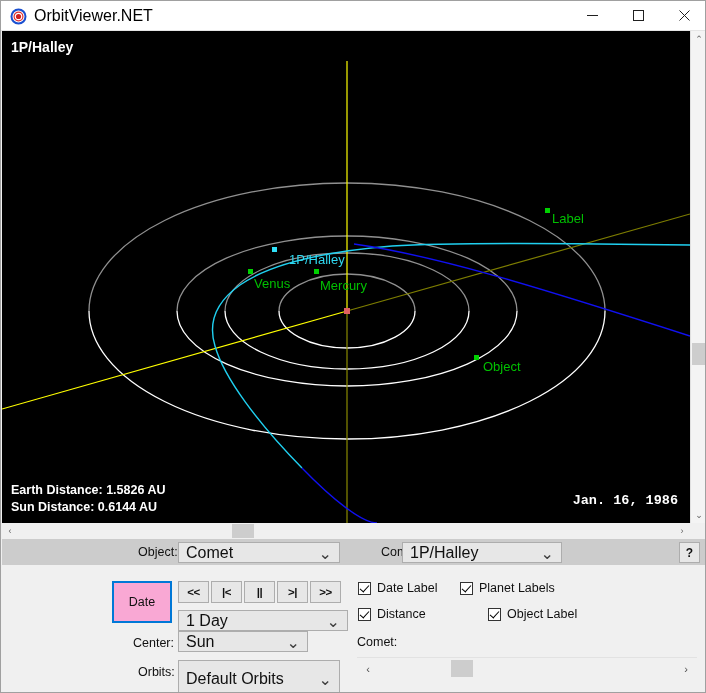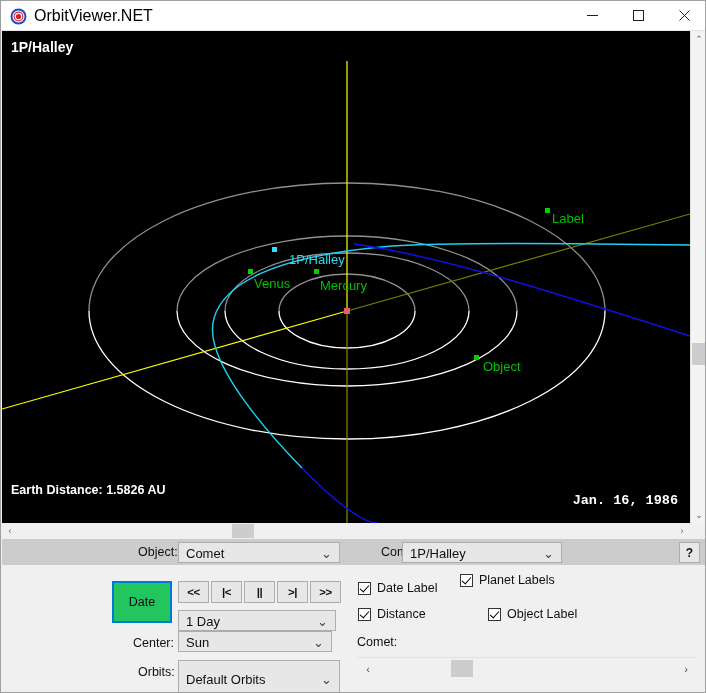--- a/index.html
+++ b/index.html
@@ -130,21 +130,21 @@
   .f-label {
     position: absolute;
     font-size: 12.5px; color: #101010;
     line-height: 16px;
     white-space: nowrap;
   }
   .combo {
     position: absolute;
     background: #e7e7e7;
     border: 1px solid #adadad;
-    font-size: 13px;
+    font-size: 16px;
     color: #101010;
   }
   .combo .cval {
     position: absolute; left: 7px; top: 50%;
     transform: translateY(-50%);
     white-space: nowrap;
   }
   .combo .carrow {
     position: absolute; right: 7px; top: 50%;
     transform: translateY(-50%);
@@ -161,44 +161,44 @@
     background: #e7e7e7; border: 1px solid #adadad;
     font-size: 12px; font-weight: bold; color: #101010;
     display: flex; align-items: center; justify-content: center;
     padding: 0; cursor: default;
     font-family: "Liberation Sans", sans-serif;
   }
 
   #btn-date {
     position: absolute; left: 110px; top: 42px;
     width: 60px; height: 42px;
-    background: #22c55e;
+    background: #f9a8d4;
     border: 2px solid #0078d7;
     font-size: 12.5px; color: #101010;
     display: flex; align-items: center; justify-content: center;
     padding: 0; cursor: default;
     font-family: "Liberation Sans", sans-serif;
   }
   .navbtn {
     position: absolute; top: 42px;
     width: 31px; height: 22px;
     background: #e7e7e7; border: 1px solid #adadad;
     font-size: 11.5px; font-weight: bold; color: #101010;
     display: flex; align-items: center; justify-content: center;
     padding: 0; cursor: default; letter-spacing: -0.5px;
     font-family: "Liberation Sans", sans-serif;
   }
   #nav0 { left: 176px; }
   #nav1 { left: 209px; }
   #nav2 { left: 242px; }
   #nav3 { left: 275px; }
   #nav4 { left: 308px; }
-  #cb-step   { left: 176px; top: 71px; width: 158px; height: 21px; }
+  #cb-step   { left: 176px; top: 71px; width: 170px; height: 21px; }
   #lbl-center{ left: 131px; top: 96px; }
-  #cb-center { left: 176px; top: 92px; width: 154px; height: 21px; text-decoration: underline; }
+  #cb-center { left: 176px; top: 92px; width: 130px; height: 21px; text-decoration: underline; }
   #lbl-orbits{ left: 136px; top: 125px; }
   #cb-orbits { left: 176px; top: 121px; width: 162px; height: 37px; }
 
   .chk-row {
     position: absolute;
     display: flex; align-items: center;
   }
   .chkbox {
     width: 13px; height: 13px;
     border: 1px solid #333333;
@@ -211,21 +211,21 @@
     content: "";
     position: absolute;
     left: 3px; top: 0px;
     width: 4px; height: 8px;
     border: solid #000000;
     border-width: 0 1.6px 1.6px 0;
     transform: rotate(42deg);
   }
   .chk-row span { font-size: 12.5px; color: #101010; white-space: nowrap; }
   #chk0 { left: 356px; top: 42px; }
-  #chk1 { left: 458px; top: 34px; }
+  #chk1 { left: 458px; top: 42px; }
   #chk2 { left: 356px; top: 68px; }
   #chk3 { left: 458px; top: 68px; padding-left: 28px; }
 
   #lbl-zoom { left: 355px; top: 95px; }
   #zoom-sb {
     position: absolute; left: 355px; top: 118px;
     width: 340px; height: 22px;
     background: #f0f0f0;
     border-top: 1px solid #e2e2e2;
   }
@@ -325,20 +325,21 @@
 
       <div class="lbl" id="obj-title">1P/Halley</div>
 
       <div class="lbl cm-name" style="left:287px; top:221px;">1P/Halley</div>
       <div class="lbl pl-name" style="left:252px; top:245px;">Venus</div>
       <div class="lbl pl-name" style="left:318px; top:247px;">Mercury</div>
       <div class="lbl pl-name" style="left:481px; top:328px;">Object</div>
       <div class="lbl pl-name" style="left:550px; top:180px;">Label</div>
 
       <div class="lbl" id="dist-earth">Earth Distance: 1.5826 AU</div>
+      <div class="lbl" id="dist-sun">Sun Distance:   0.6144 AU</div>
       <div class="lbl" id="date-label">Jan. 16, 1986</div>
     </div>
 
     <div id="vscroll">
       <div class="sb-arrow" id="v-up">⌃</div>
       <div class="sb-thumb" id="v-thumb"></div>
       <div class="sb-arrow" id="v-down">⌄</div>
     </div>
 
     <div id="hscroll">

